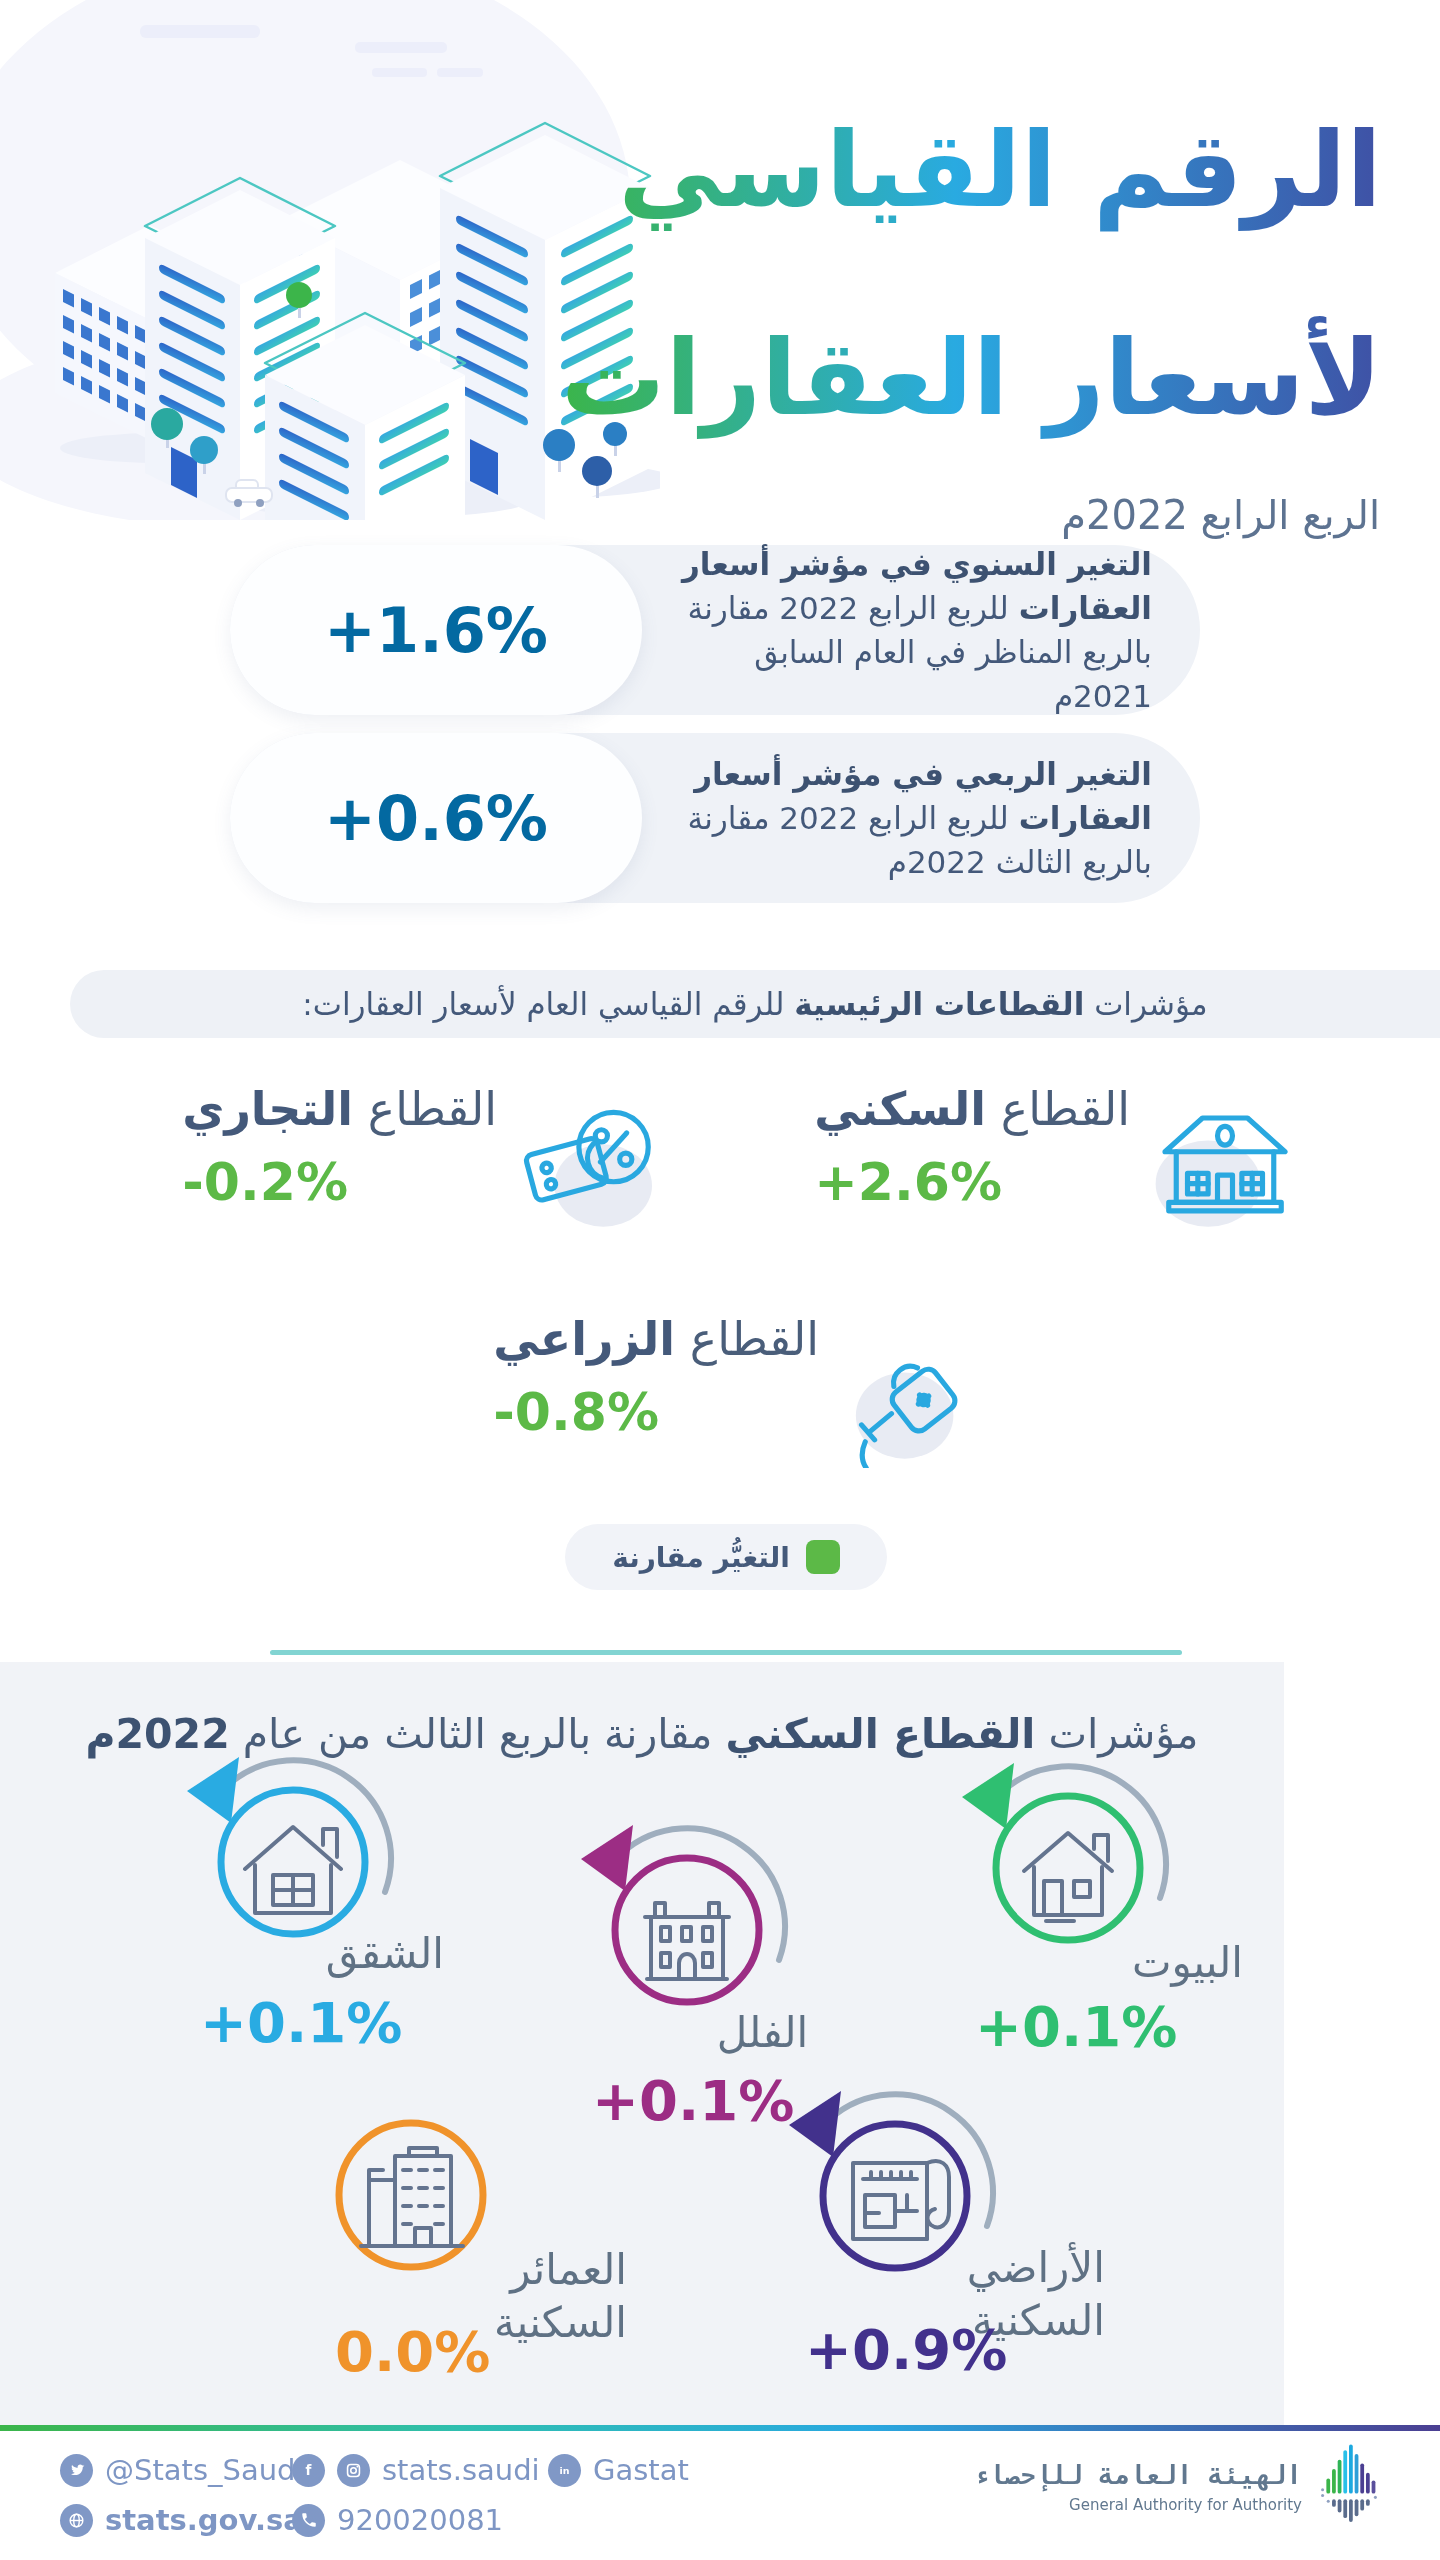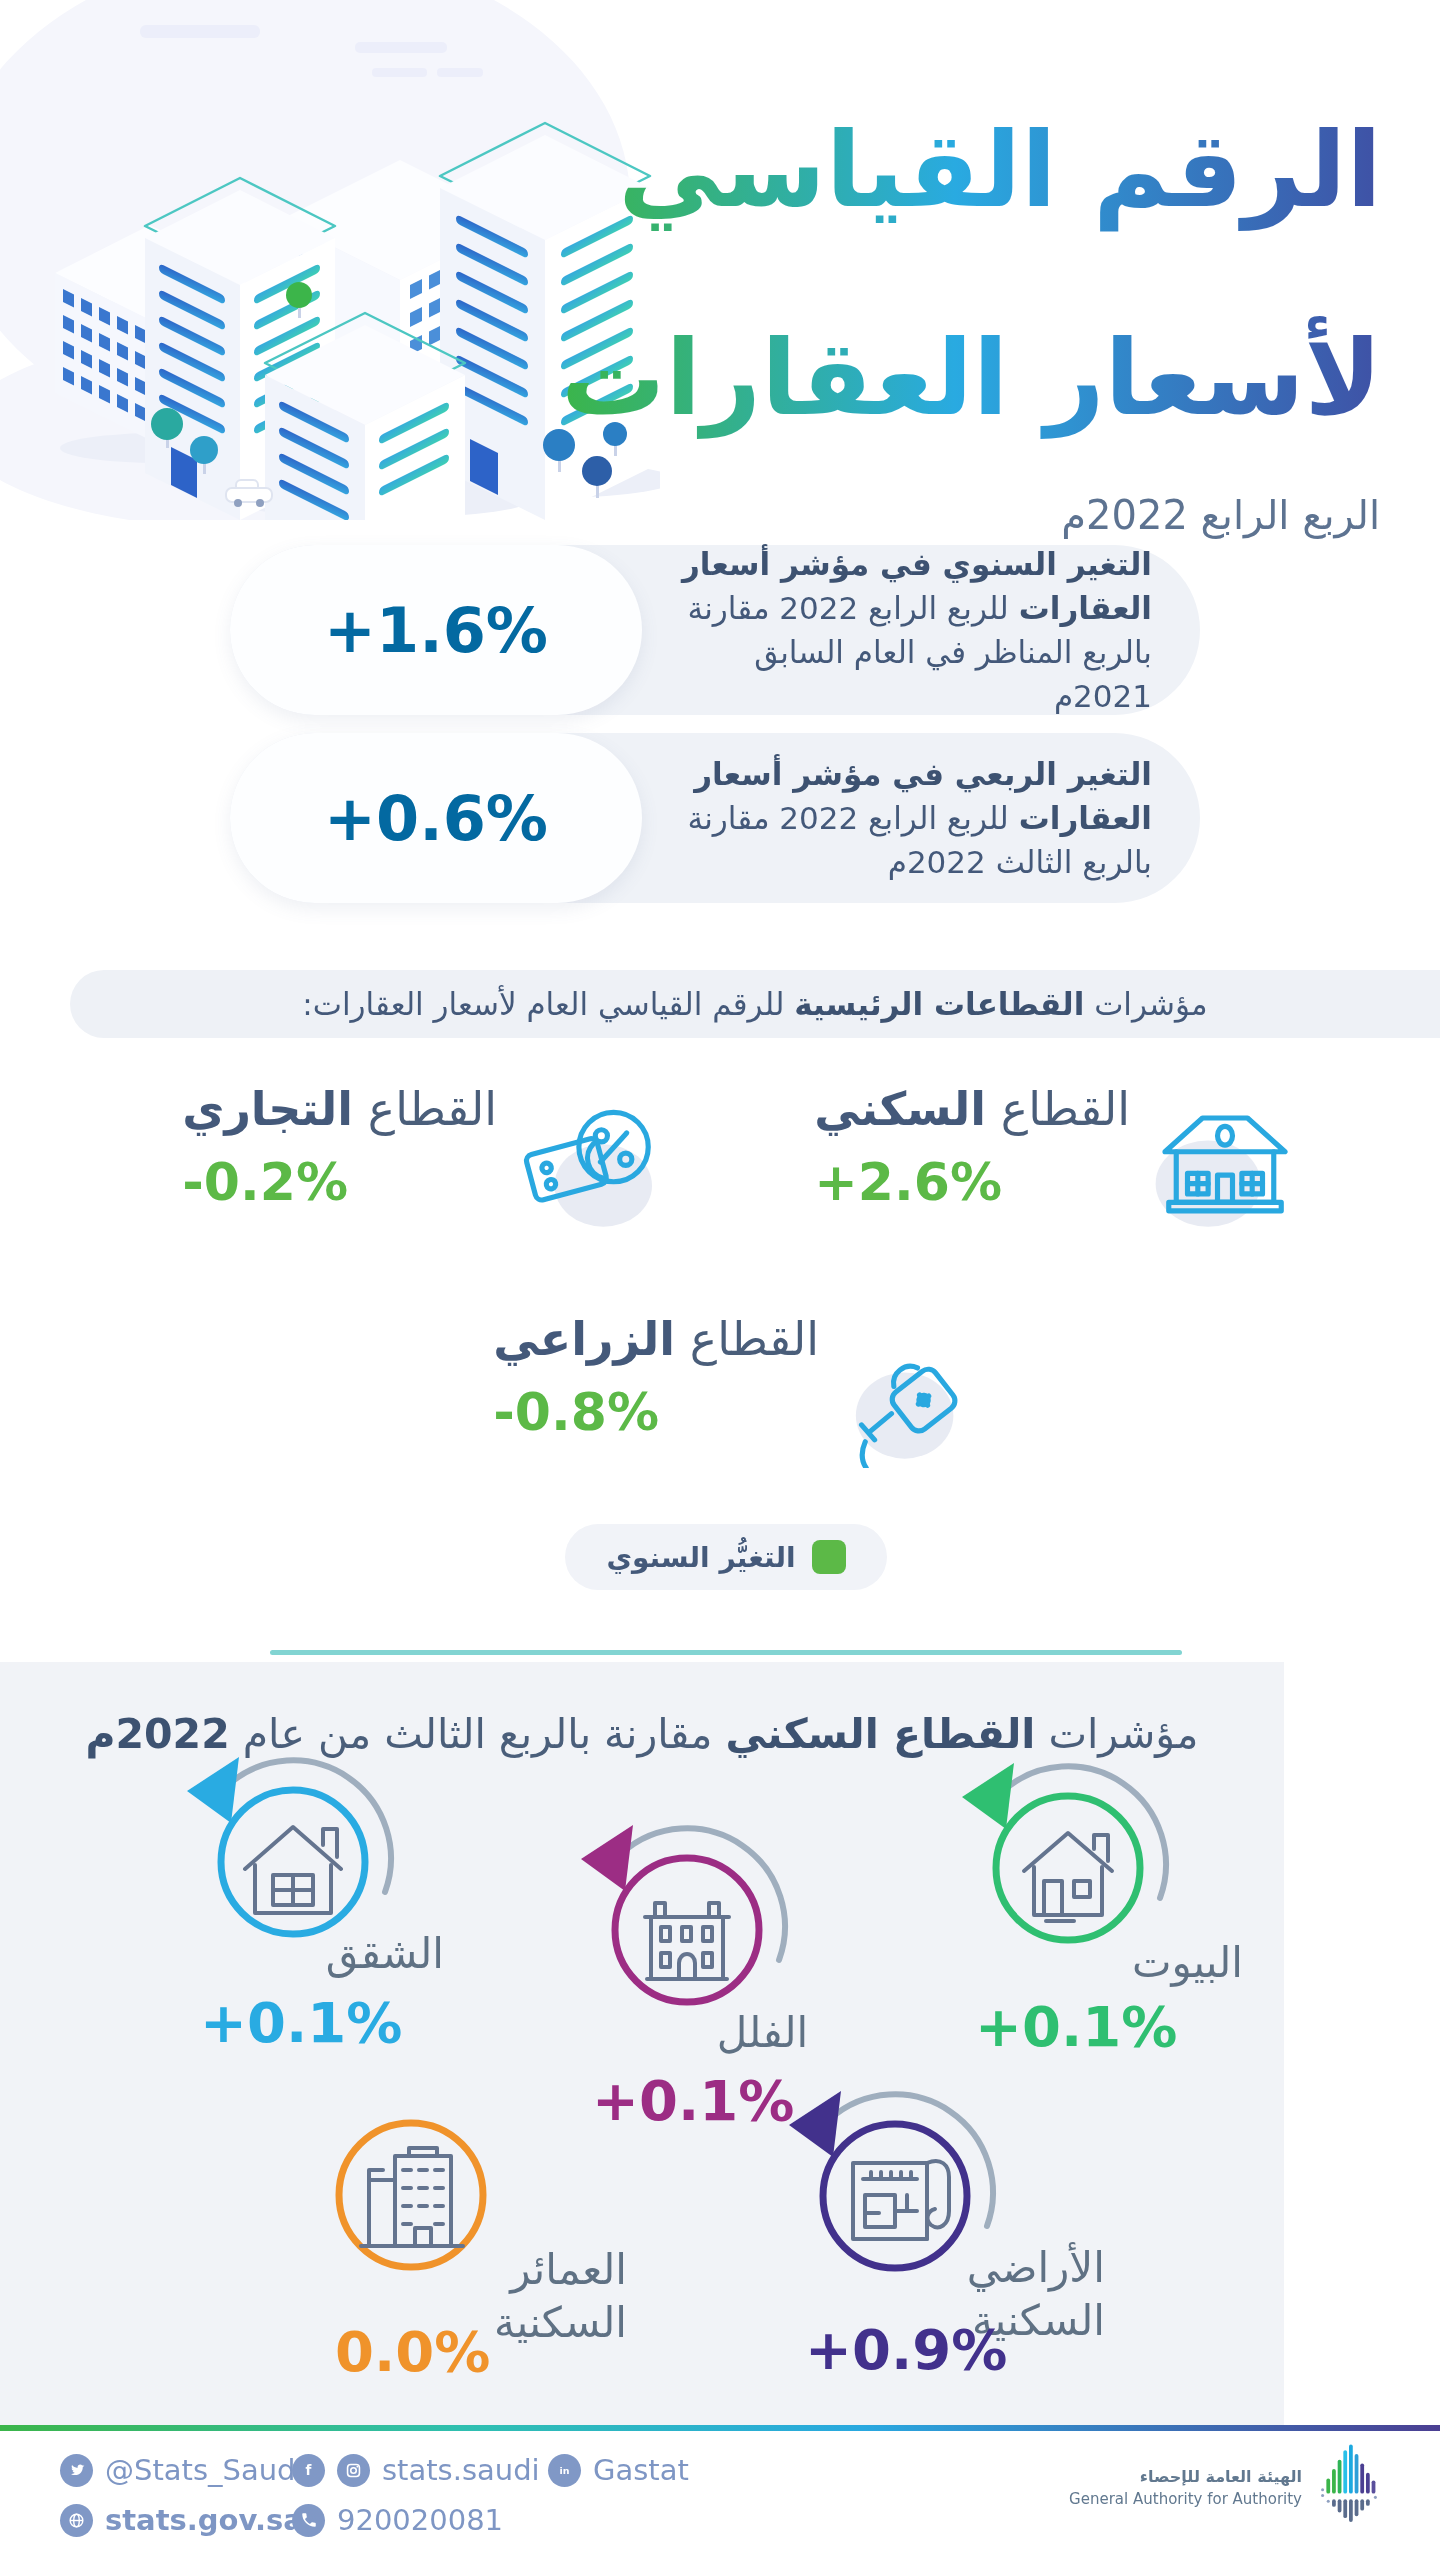--- a/index.html
+++ b/index.html
@@ -95,21 +95,21 @@
     position:absolute;left:0;top:2425px;width:1440px;height:6px;
     background:linear-gradient(90deg,#3bb54a 0%,#2fbfb0 32%,#29a8e0 60%,#4b3f92 100%);
   }
   .footer{position:absolute;left:0;top:2431px;width:1440px;height:129px;background:#ffffff;}
   .contact{position:absolute;display:flex;align-items:center;gap:12px;color:#7e96c4;font-size:29px;}
   .contact .ic{width:33px;height:33px;border-radius:50%;background:#8098c6;display:flex;align-items:center;justify-content:center;flex:0 0 auto;}
   .c-tw{left:60px;top:22px;} .c-fbig{left:292px;top:22px;} .c-li{left:548px;top:22px;}
   .c-web{left:60px;top:72px;font-weight:bold;} .c-ph{left:292px;top:72px;}
   .brand{position:absolute;right:58px;top:12px;display:flex;align-items:center;gap:14px;}
   .brand-text{text-align:right;color:#61788f;}
-  .brand-ar{font-size:16px;font-weight:600;letter-spacing:1px;}
+  .brand-ar{font-size:26px;font-weight:600;letter-spacing:1px;font-family:Liberation Mono, monospace;}
   .brand-en{font-size:15px;margin-top:4px;}
 </style>
 </head>
 <body>
 
 <div id="canvas">
 
   <svg class="hero-illustration" width="660" height="520" viewBox="0 0 660 520">
     <defs>
       <linearGradient id="gBlue" x1="0" y1="0" x2="1" y2="1">
@@ -383,21 +383,21 @@
       </g>
     </svg>
     <div class="sector-text">
       <div class="sector-name"><span>القطاع </span><span class="b">الزراعي</span></div>
       <div class="sector-value">-0.8%</div>
     </div>
   </div>
 
   <div class="legend-pill">
     <span class="legend-swatch"></span>
-    <span class="legend-label">التغيُّر السنوي</span>
+    <span class="legend-label">التغيُّر مقارنة</span>
   </div>
 
   <div class="res-divider"></div>
   <div class="res-section">
     <div class="res-header">
       <span>مؤشرات </span><span class="b">القطاع السكني</span><span> مقارنة بالربع الثالث من عام </span><span class="b">2022م</span>
     </div>
 
     <div class="res-item item-apartments">
       <svg class="res-ring" viewBox="0 0 240 240">

